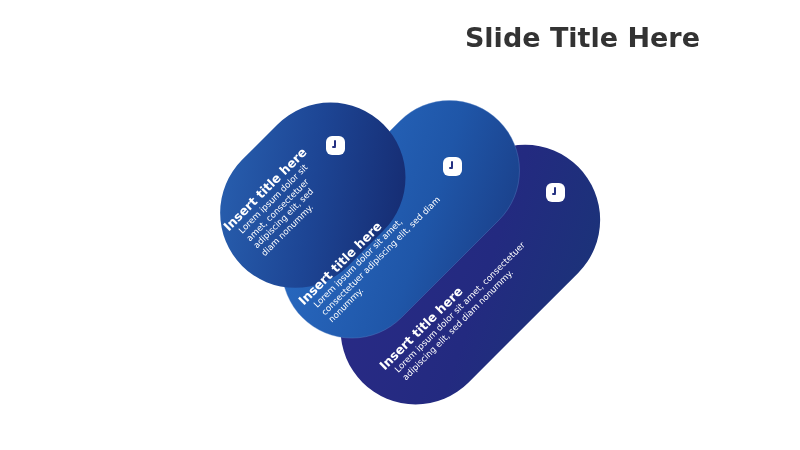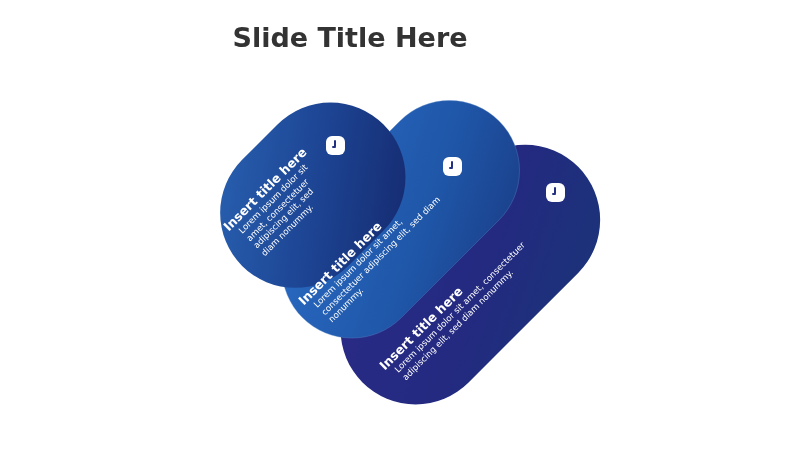--- a/index.html
+++ b/index.html
@@ -1,17 +1,17 @@
 <!DOCTYPE html>
 <html><head>
 <meta charset="utf-8">
 <style>
   html,body{margin:0;padding:0;}
   body{width:800px;height:450px;background:#ffffff;position:relative;overflow:hidden;font-family:"DejaVu Sans","Liberation Sans",sans-serif;}
-  .title{position:absolute;left:0;top:22px;width:700px;text-align:center;font-size:27px;font-weight:bold;color:#333333;letter-spacing:0px;}
+  .title{position:absolute;left:0;top:22px;width:700px;text-align:right;font-size:27px;font-weight:bold;color:#333333;letter-spacing:0px;}
   svg.heart{position:absolute;left:0;top:0;}
   .label{position:absolute;transform-origin:0 0;color:#ffffff;}
   .label .h{font-weight:bold;font-size:12.5px;line-height:14px;white-space:nowrap;}
   .label .b{font-size:8.6px;line-height:10.5px;}
   .icon{position:absolute;width:19px;height:19px;background:#ffffff;border-radius:6px;}
   .icon .hand1{position:absolute;left:8px;top:4px;width:2.4px;height:7px;background:#233082;border-radius:1px;}
   .icon .hand2{position:absolute;left:6px;top:10px;width:4.4px;height:2.4px;background:#233082;border-radius:1px;}
 </style>
 </head>
 <body>

